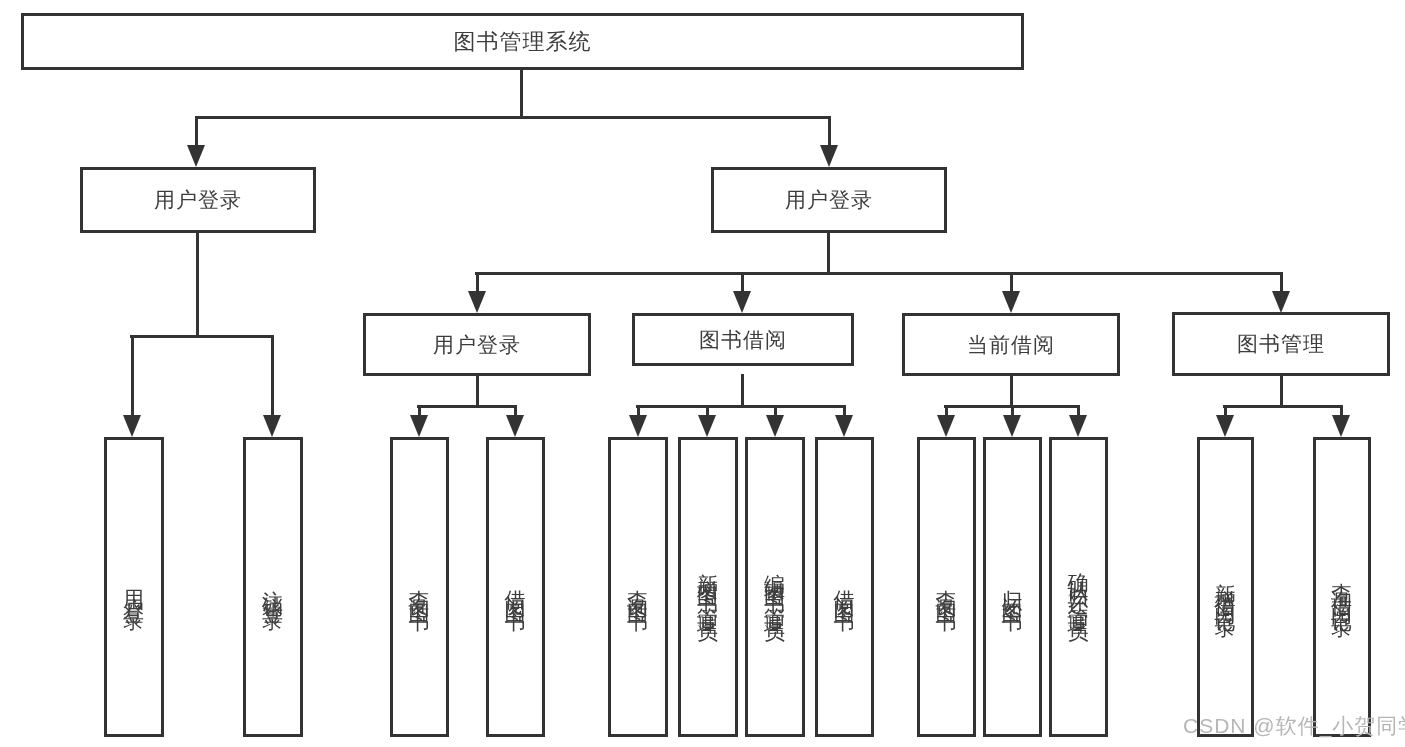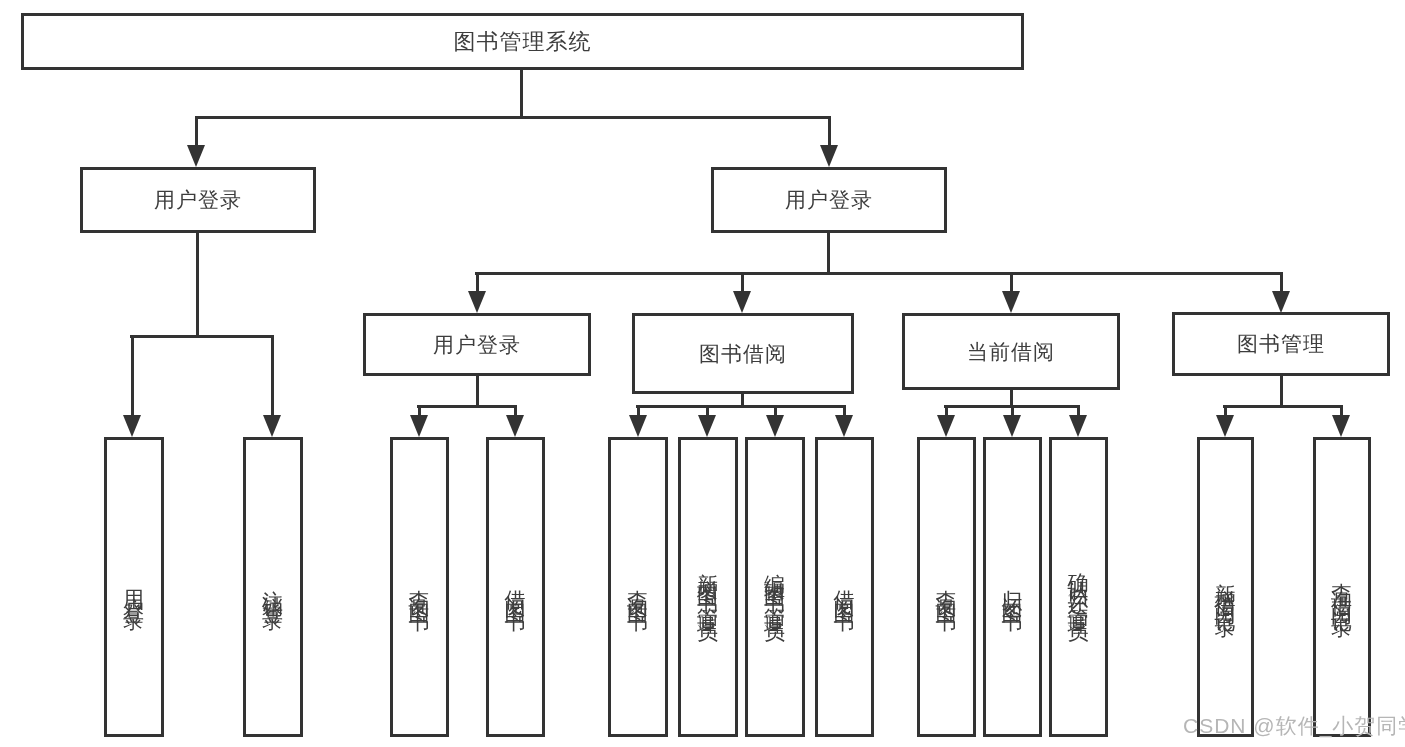--- a/index.html
+++ b/index.html
@@ -51,25 +51,25 @@
   </div>
 
   <div class="box" style="left:711px; top:167px; width:236px; height:66px;">
     <span>用户登录</span>
   </div>
 
   <div class="box" style="left:363px; top:313px; width:228px; height:63px;">
     <span>用户登录</span>
   </div>
 
-  <div class="box" style="left:632px; top:313px; width:222px; height:81px;">
+  <div class="box" style="left:632px; top:313px; width:222px; height:53px;">
     <span>图书借阅</span>
   </div>
 
-  <div class="box" style="left:902px; top:313px; width:218px; height:77px;">
+  <div class="box" style="left:902px; top:313px; width:218px; height:63px;">
     <span>当前借阅</span>
   </div>
 
   <div class="box" style="left:1172px; top:312px; width:218px; height:64px;">
     <span>图书管理</span>
   </div>
 
   <div class="box vbox" style="left:104px; top:437px; width:60px; height:300px;">
     <span>用户登录</span>
   </div>

